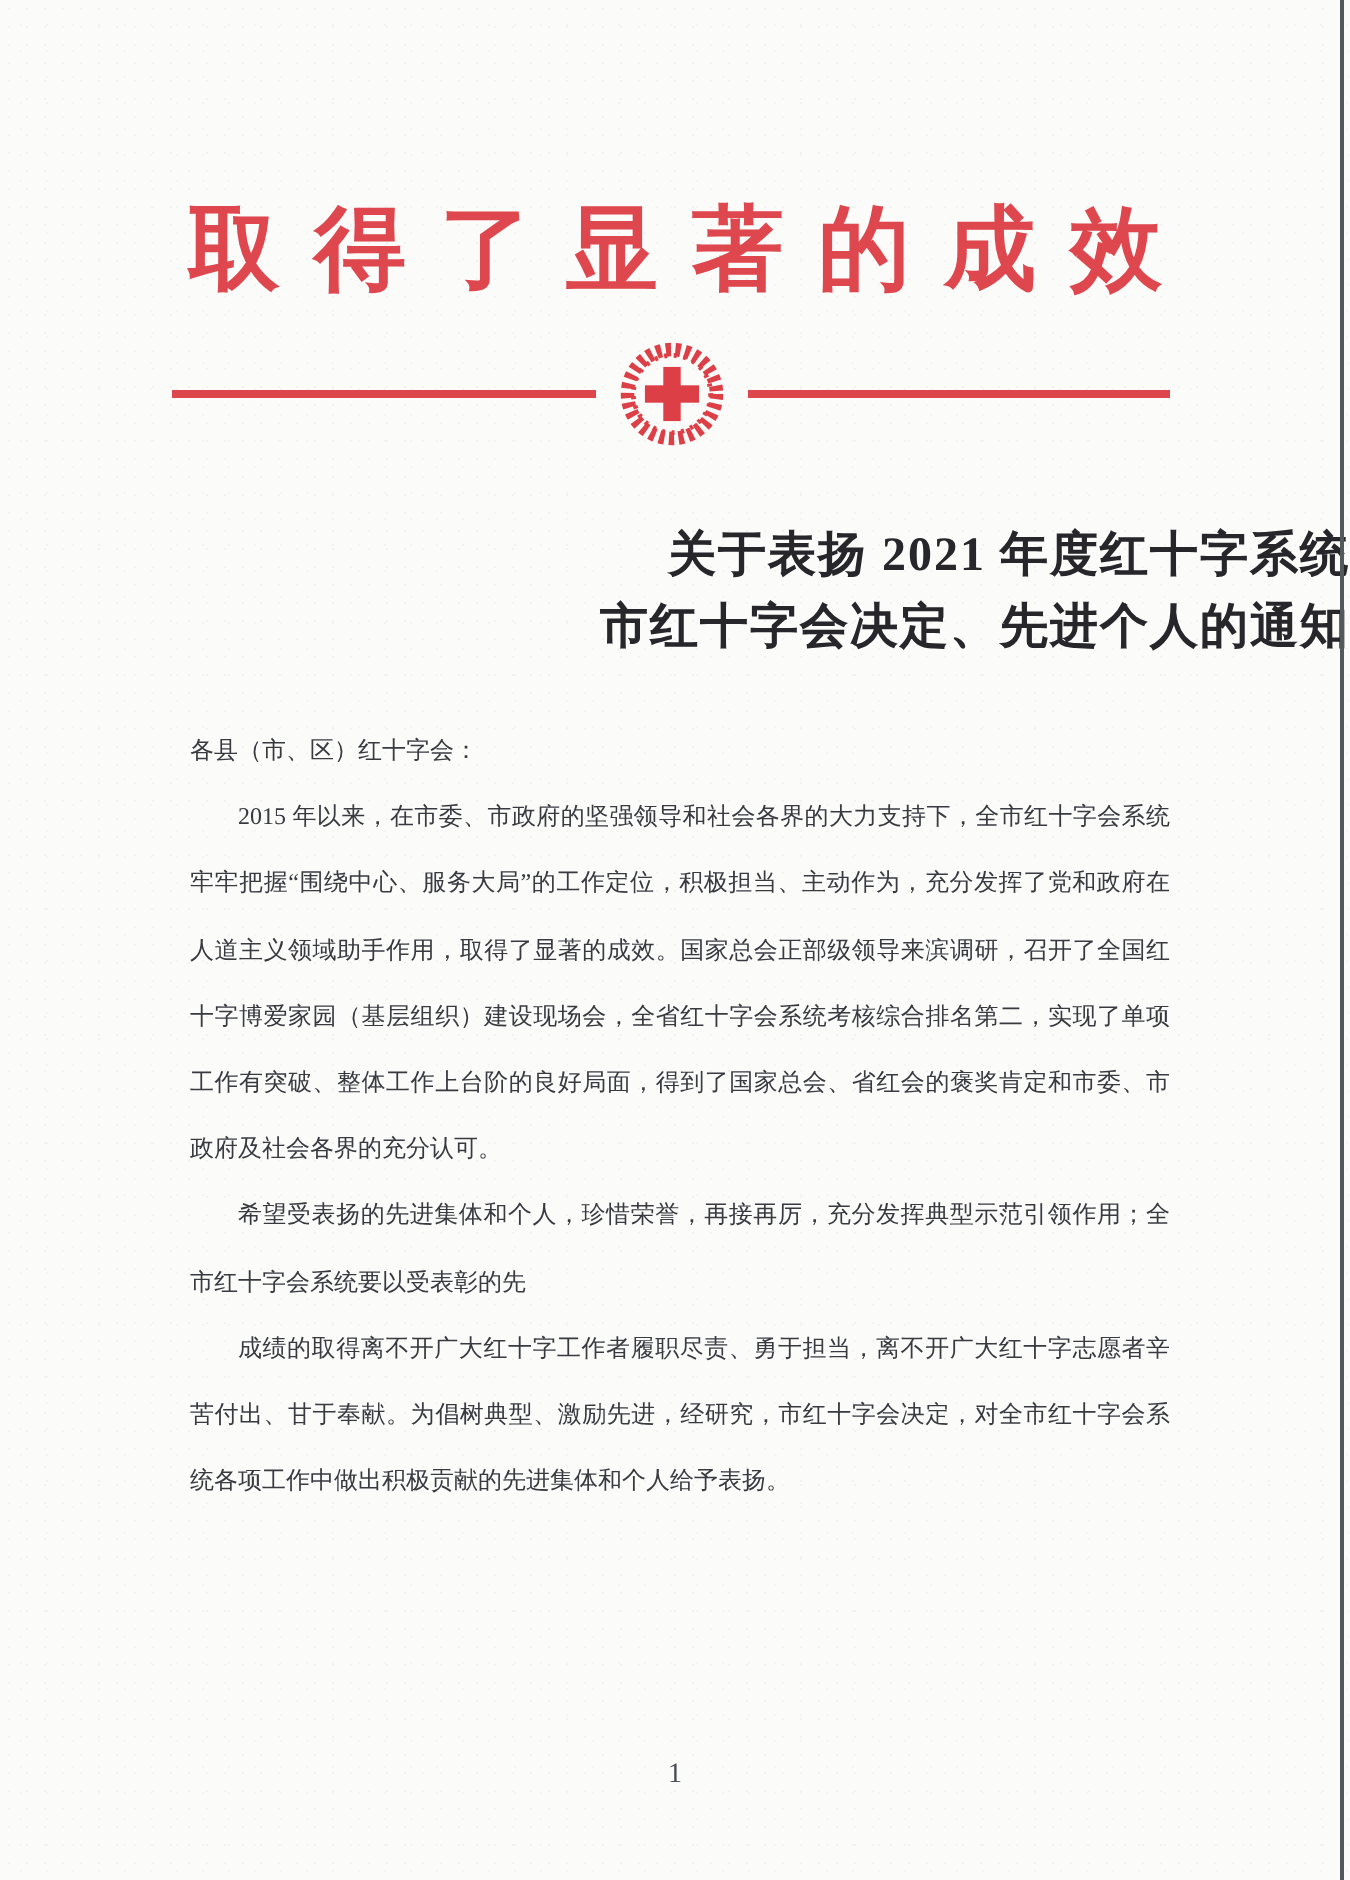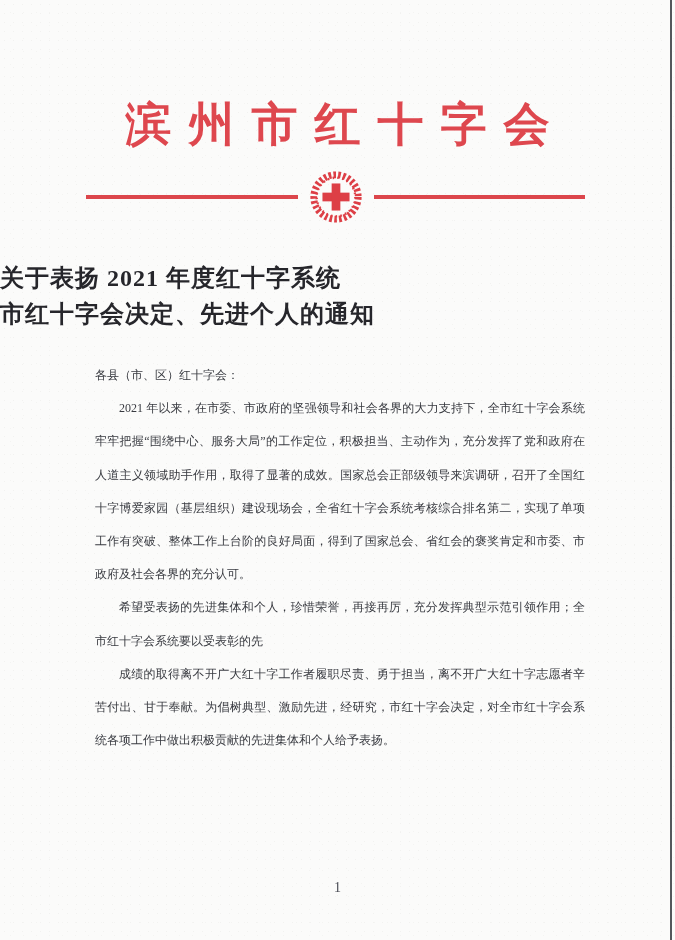--- a/index.html
+++ b/index.html
@@ -66,21 +66,21 @@
     margin: 0 9px;
     display: inline-block;
   }
   .divider .emblem svg { display: block; width: 100%; height: 100%; }
   
   .doc-title {
     position: absolute;
     top: 260px;
     left: 0;
     width: 100%;
-    text-align: left;
+    text-align: right;
     font-size: 24px;
     line-height: 36px;
     font-weight: bold;
     color: #26262b;
     letter-spacing: 1px;
   }
   
   .body-text {
     position: absolute;
     top: 359px;
@@ -108,21 +108,21 @@
     text-align: center;
     font-size: 14px;
     color: #4a4c55;
   }
 </style>
 </head>
 <body>
 
 <div class="page">
 
-  <div class="letterhead">滨州市红十字会</div>
+  <div class="letterhead">取得了显著的成效</div>
 
   <div class="divider">
     <span class="rule"></span>
     <span class="emblem">
       <svg viewBox="0 0 60 60" xmlns="http://www.w3.org/2000/svg" aria-hidden="true">
 
         <circle cx="30" cy="30" r="23" fill="none" stroke="#dd3f46" stroke-width="7" stroke-dasharray="2.7 2.3"></circle>
         <circle cx="30" cy="30" r="20" fill="none" stroke="#dd3f46" stroke-width="2.5" stroke-dasharray="1.6 3.4"></circle>
 
         <rect x="16" y="25.5" width="28" height="9" fill="#dd3f46"></rect>
@@ -132,21 +132,21 @@
     <span class="rule"></span>
   </div>
 
   <div class="doc-title">
     <div>关于表扬 2021 年度红十字系统</div>
     <div>市红十字会决定、先进个人的通知</div>
   </div>
 
   <div class="body-text">
     <p class="salutation">各县（市、区）红十字会：</p>
-    <p class="para">2021 年以来，在市委、市政府的坚强领导和社会各界的大力支持下，全市红十字会系统牢牢把握“围绕中心、服务大局”的工作定位，积极担当、主动作为，充分发挥了党和政府在人道主义领域助手作用，取得了显著的成效。国家总会正部级领导来滨调研，召开了全国红十字博爱家园（基层组织）建设现场会，全省红十字会系统考核综合排名第二，实现了单项工作有突破、整体工作上台阶的良好局面，得到了国家总会、省红会的褒奖肯定和市委、市政府及社会各界的充分认可。</p>
+    <p class="para">2015 年以来，在市委、市政府的坚强领导和社会各界的大力支持下，全市红十字会系统牢牢把握“围绕中心、服务大局”的工作定位，积极担当、主动作为，充分发挥了党和政府在人道主义领域助手作用，取得了显著的成效。国家总会正部级领导来滨调研，召开了全国红十字博爱家园（基层组织）建设现场会，全省红十字会系统考核综合排名第二，实现了单项工作有突破、整体工作上台阶的良好局面，得到了国家总会、省红会的褒奖肯定和市委、市政府及社会各界的充分认可。</p>
     <p class="para">希望受表扬的先进集体和个人，珍惜荣誉，再接再厉，充分发挥典型示范引领作用；全市红十字会系统要以受表彰的先</p>
     <p class="para">成绩的取得离不开广大红十字工作者履职尽责、勇于担当，离不开广大红十字志愿者辛苦付出、甘于奉献。为倡树典型、激励先进，经研究，市红十字会决定，对全市红十字会系统各项工作中做出积极贡献的先进集体和个人给予表扬。</p>
   </div>
 
   <div class="page-number">1</div>
 
   <div class="scan-edge"></div>
 
 </div>
 

